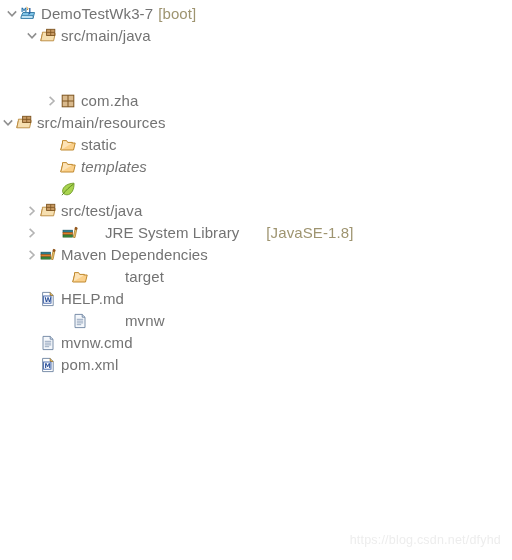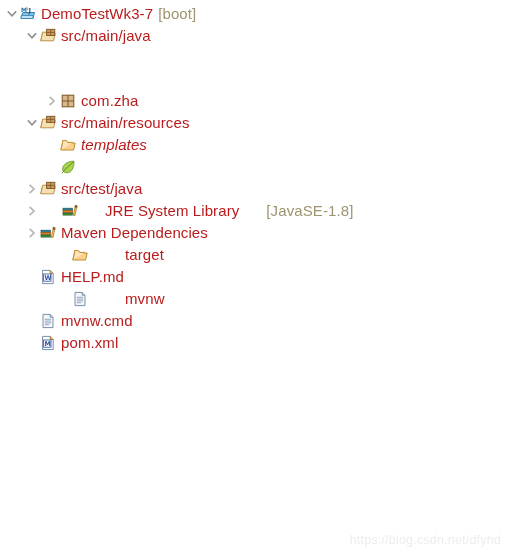--- a/index.html
+++ b/index.html
@@ -42,21 +42,21 @@
     width: 16px;
     height: 16px;
     flex: 0 0 16px;
     position: relative;
     margin-right: 5px;
   }
   .icon svg { display: block; }
 
   .label {
     font-size: 15px;
-    color: #b91c1c;
+    color: #737373;
     line-height: 16px;
     letter-spacing: 0.1px;
   }
   .suffix {
     font-size: 15px;
     color: #9e9470;
     line-height: 16px;
     margin-left: 5px;
     letter-spacing: 0.1px;
   }
@@ -118,36 +118,46 @@
       </span>
       <span class="icon">
         <svg width="16" height="16" viewBox="0 0 16 16">
           <rect x="2.2" y="2.2" width="11.6" height="11.6" fill="#d9b98c" stroke="#7d5420" stroke-width="1"></rect>
           <line x1="8" y1="2.2" x2="8" y2="13.8" stroke="#7d5420" stroke-width="1"></line>
           <line x1="2.2" y1="8" x2="13.8" y2="8" stroke="#7d5420" stroke-width="1"></line>
         </svg>
       </span>
       <span class="label">com.zha</span>
     </div>
-    <div class="row" style="padding-left: 24px;">
+    <div class="row" style="">
       <span class="twisty">
         <svg width="10" height="10" viewBox="0 0 10 10">
           <path d="M1.4 3 L5 6.8 L8.6 3" fill="none" stroke="#8f8f8f" stroke-width="1.6" stroke-linecap="square"></path>
         </svg>
       </span>
       <span class="icon">
         <svg width="16" height="16" viewBox="0 0 16 16">
           <path d="M0.8 12.8 L2.4 5.6 L15.2 5.6 L13.6 12.8 Z" fill="#f6dfb0" stroke="#b8873a" stroke-width="0.9"></path>
           <path d="M0.8 12.8 L2.4 5.6 L2.4 4.2 L6.2 4.2 L7.2 5.6" fill="#f6dfb0" stroke="#b8873a" stroke-width="0.9"></path>
           <rect x="6.6" y="1.3" width="8.2" height="6.2" fill="#c79a63" stroke="#7d5420" stroke-width="0.9"></rect>
           <line x1="10.7" y1="1.3" x2="10.7" y2="7.5" stroke="#7d5420" stroke-width="0.8"></line>
           <line x1="6.6" y1="4.4" x2="14.8" y2="4.4" stroke="#7d5420" stroke-width="0.8"></line>
         </svg>
       </span>
       <span class="label">src/main/resources</span>
+    </div>
+    <div class="row" style="padding-left: 44px;">
+      <span class="twisty"></span>
+      <span class="icon">
+        <svg width="16" height="16" viewBox="0 0 16 16">
+          <path d="M0.8 13 L2.5 6 L15.2 6 L13.5 13 Z" fill="#fbd08a" stroke="#c08a30" stroke-width="1"></path>
+          <path d="M0.8 13 L2.5 6 L2.5 3.6 L6.6 3.6 L7.7 5.4 L12.4 5.4 L12.4 6" fill="#fde3b6" stroke="#c08a30" stroke-width="1" stroke-linejoin="round"></path>
+        </svg>
+      </span>
+      <span class="label">static</span>
     </div>
     <div class="row" style="padding-left: 44px; font-style: italic;">
       <span class="twisty"></span>
       <span class="icon">
         <svg width="16" height="16" viewBox="0 0 16 16">
           <path d="M0.8 13 L2.5 6 L15.2 6 L13.5 13 Z" fill="#fbd08a" stroke="#c08a30" stroke-width="1"></path>
           <path d="M0.8 13 L2.5 6 L2.5 3.6 L6.6 3.6 L7.7 5.4 L12.4 5.4 L12.4 6" fill="#fde3b6" stroke="#c08a30" stroke-width="1" stroke-linejoin="round"></path>
         </svg>
       </span>
       <span class="label">templates</span>

